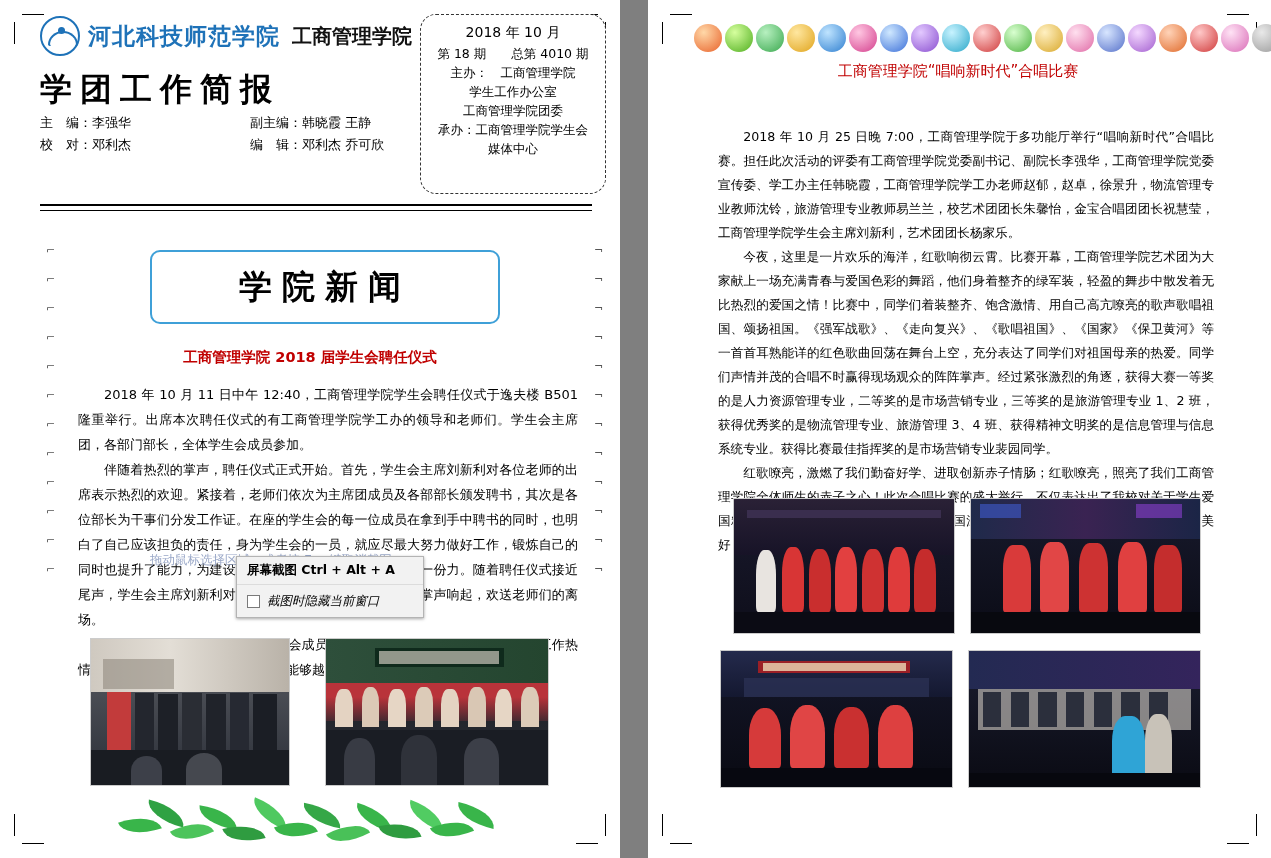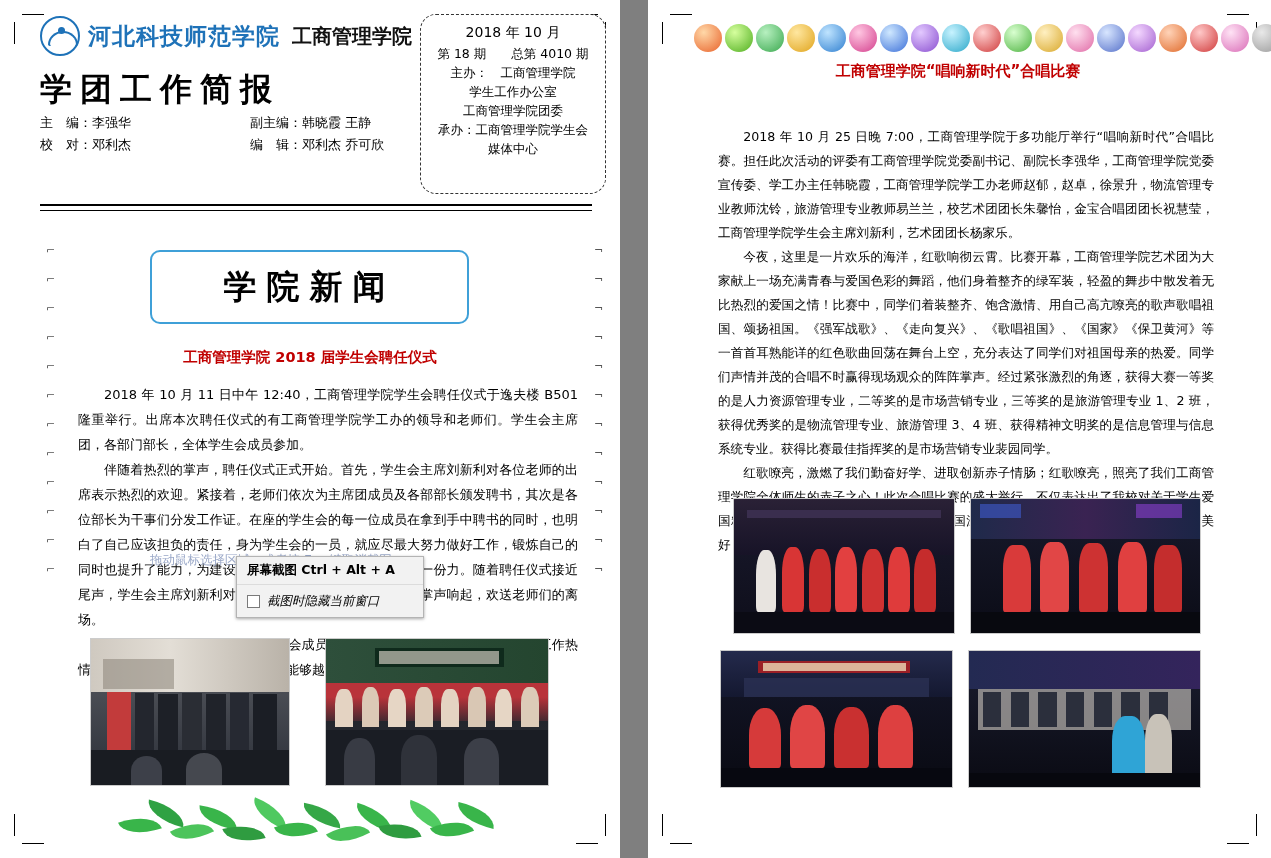--- a/index.html
+++ b/index.html
@@ -122,21 +122,21 @@
   .rule {
     position: absolute;
     left: 40px; right: 28px;
     border-top: 2px solid #000;
   }
   .rule.thin { border-top: 1px solid #000; }
 
   .newsbanner {
     position: absolute;
     left: 150px; top: 250px;
-    width: 319px; height: 74px;
+    width: 350px; height: 74px;
     border: 2px solid #3fa0d8;
     border-radius: 10px;
     display: flex; align-items: center; justify-content: center;
     font-family: "DejaVu Serif", serif;
     font-size: 33px;
     letter-spacing: 10px;
     font-weight: bold;
     color: #000;
     background: #fff;
   }
@@ -223,21 +223,21 @@
     width: 28px; height: 28px;
     border-radius: 50%;
     flex: none;
   }
   .r-title {
     position: absolute;
     left: 40px; top: 62px;
     width: 540px;
     text-align: center;
     font-family: "DejaVu Sans", sans-serif;
-    font-weight: bold;
+    font-weight: normal;
     font-size: 15px;
     color: #c00000;
   }
   .r-body {
     position: absolute;
     left: 70px; top: 89px;
     width: 496px;
     font-family: "DejaVu Sans", sans-serif;
     font-size: 12.6px;
     line-height: 24px;

